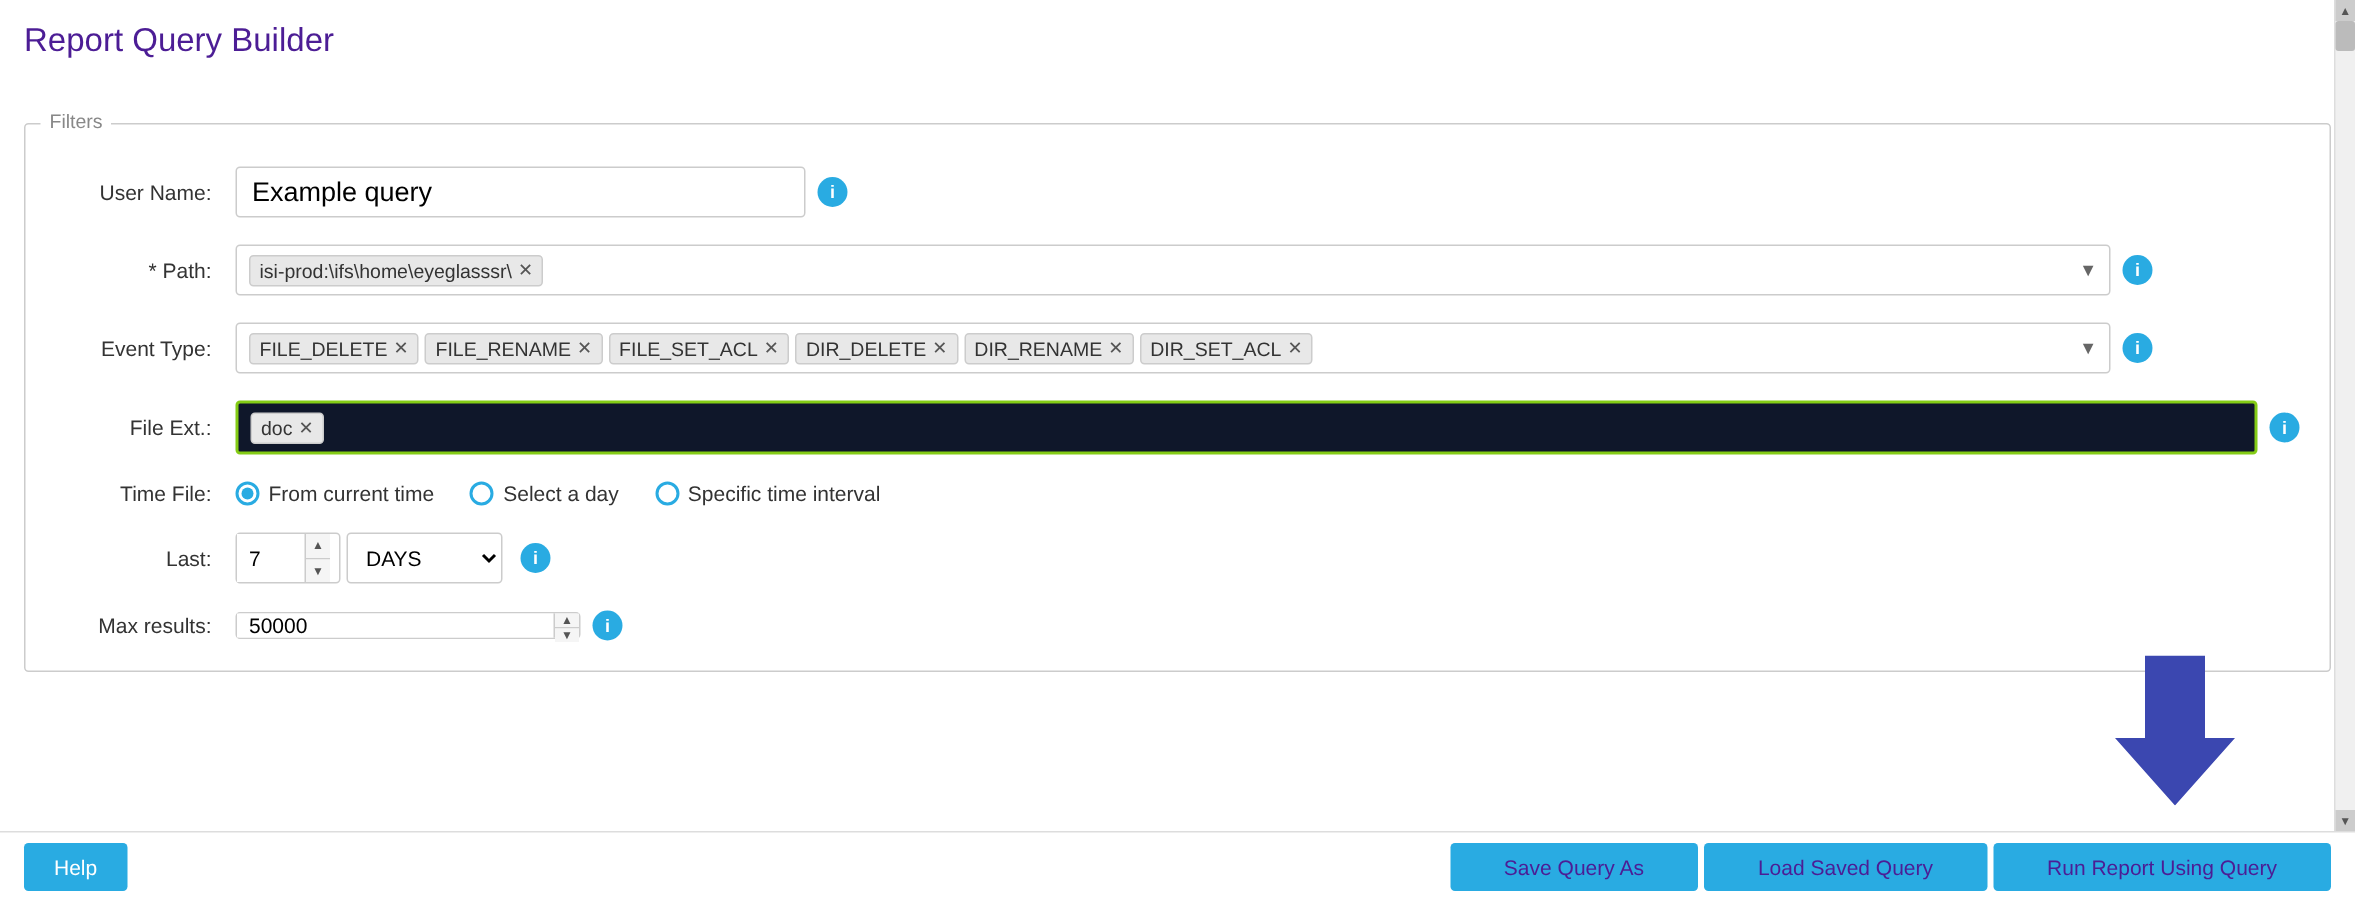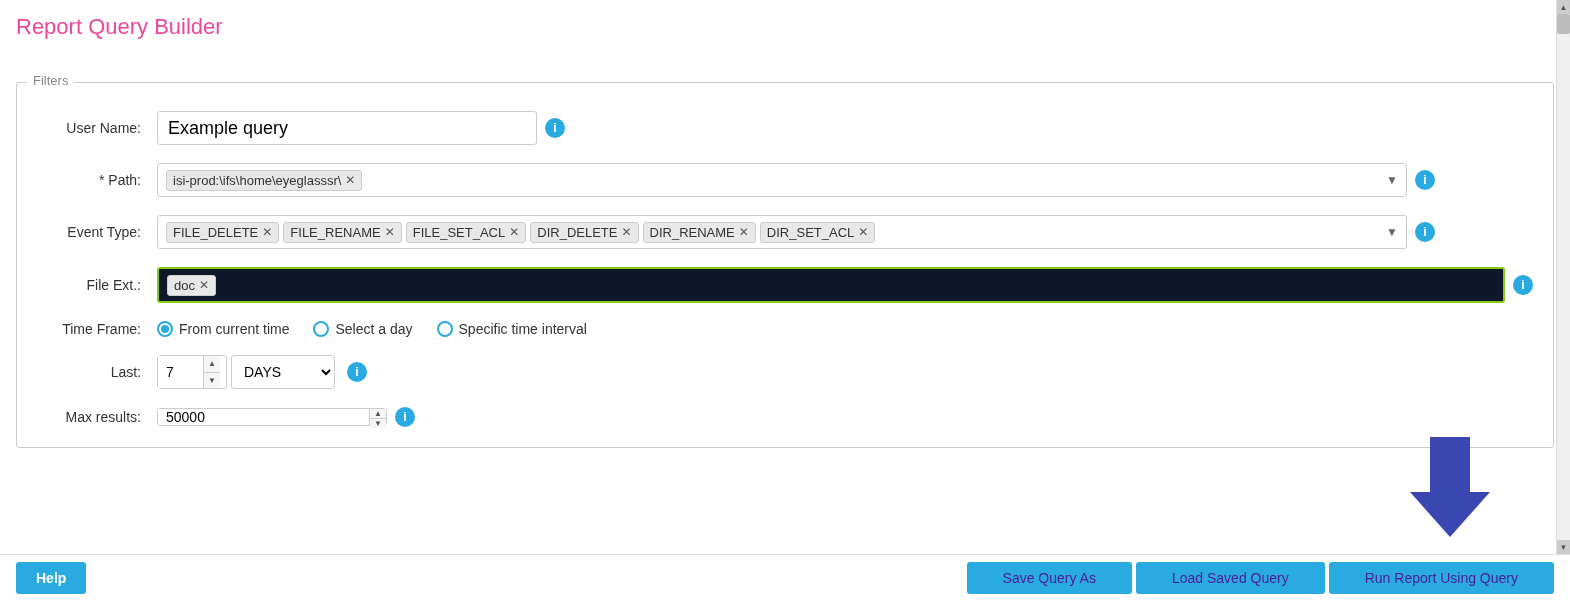--- a/index.html
+++ b/index.html
@@ -16,21 +16,21 @@
 
     .main-container {
       width: 100%;
       height: 100%;
       display: flex;
       flex-direction: column;
       position: relative;
     }
 
     .page-title {
-      color: #ec4899;
+      color: #4c1d95;
       font-size: 22px;
       font-weight: normal;
       padding: 14px 3px 10px 16px;
     }
 
     .scrollbar-track {
       position: absolute;
       right: 0;
       top: 0;
       width: 14px;
@@ -307,21 +307,20 @@
     }
 
     .help-btn {
       background: #29abe2;
       color: #fff;
       border: none;
       border-radius: 3px;
       padding: 8px 20px;
       font-size: 14px;
       cursor: pointer;
-      font-weight: bold;
     }
 
     .action-buttons {
       display: flex;
       gap: 4px;
     }
 
     .action-btn {
       background: #29abe2;
       color: #4c1d95;
@@ -427,21 +426,21 @@
         <div class="file-ext-container">
           <span class="tag">
             <span>doc</span>
             <span class="tag-remove">✕</span>
           </span>
         </div>
         <div class="info-icon">i</div>
       </div>
 
       <div class="form-row">
-        <div class="form-label">Time Frame:</div>
+        <div class="form-label">Time File:</div>
         <div class="radio-group">
 
           <label class="radio-item">
             <div class="radio-outer">
               <div class="radio-inner"></div>
             </div>
             <span class="radio-label">From current time</span>
           </label>
 
           <label class="radio-item">

